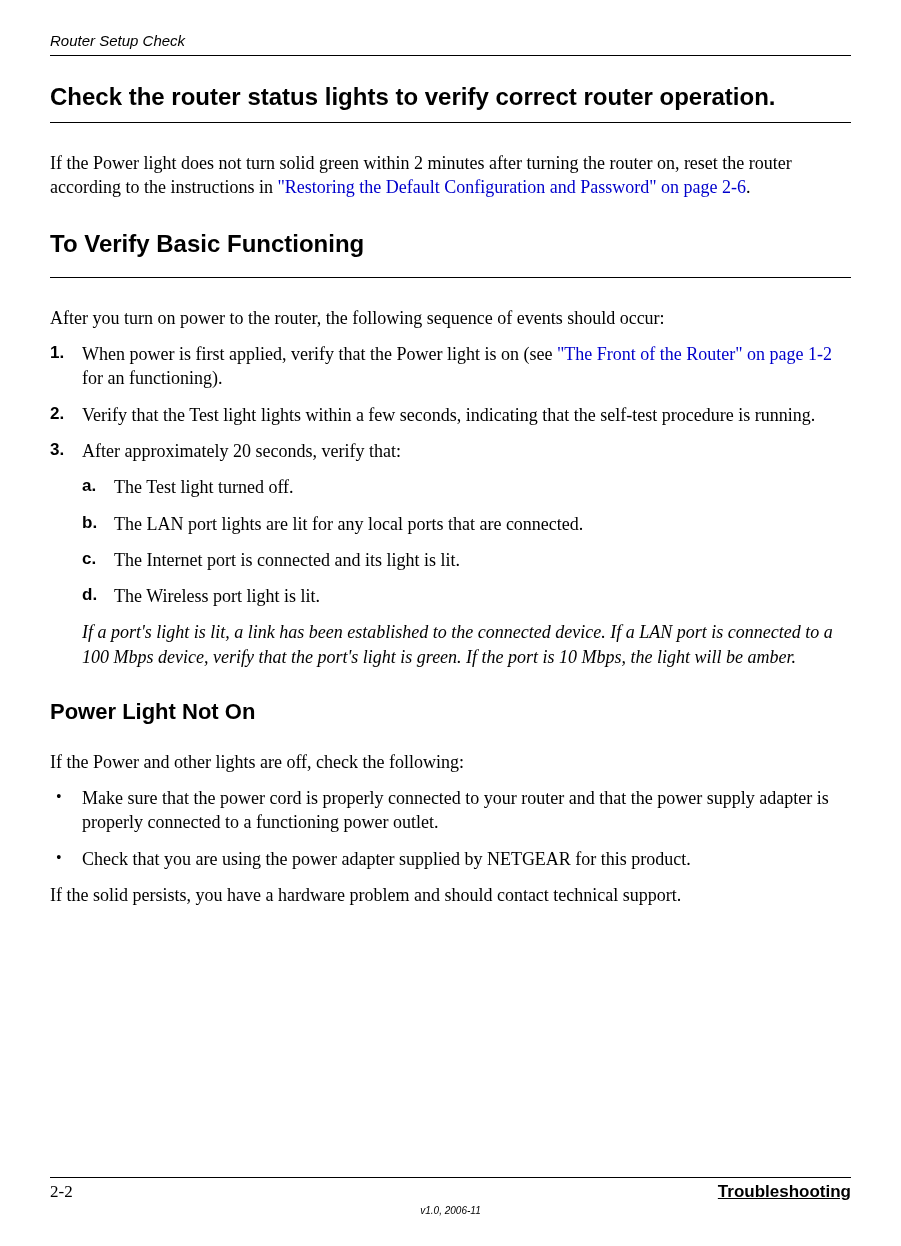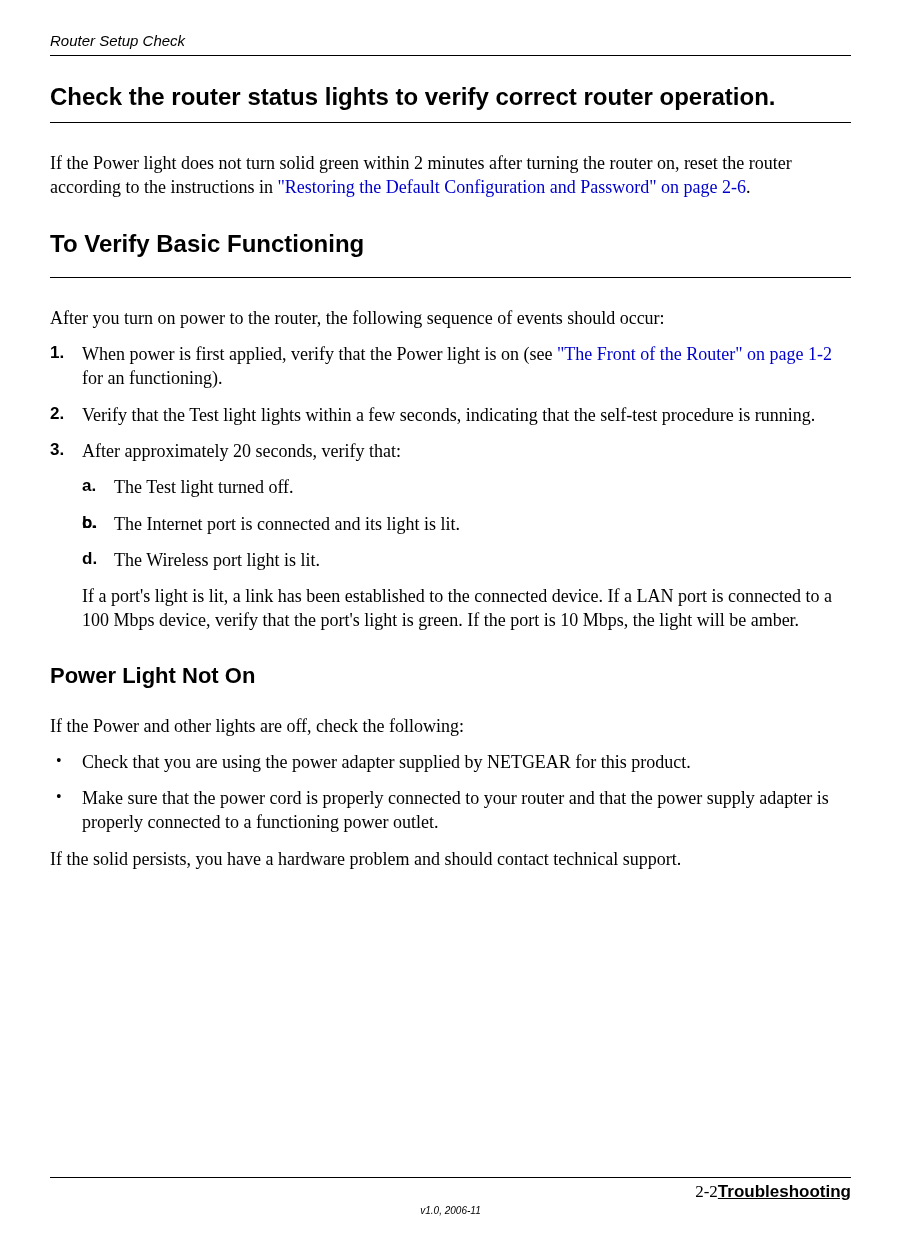--- a/index.html
+++ b/index.html
@@ -87,20 +87,21 @@
       position: absolute;
       left: 0;
       font-weight: bold;
       font-family: Arial, Helvetica, sans-serif;
       font-size: 17px;
     }
     .nested-para {
       margin-top: 12px;
       margin-bottom: 12px;
       padding-left: 0;
+      font-style: italic;
     }
     ul.bulleted {
       list-style: none;
       margin-bottom: 12px;
     }
     ul.bulleted > li {
       position: relative;
       padding-left: 32px;
       margin-bottom: 12px;
       line-height: 1.35;
@@ -113,21 +114,21 @@
     }
     .footer {
       position: absolute;
       bottom: 28px;
       left: 50px;
       right: 50px;
     }
     .footer-line {
       border-top: 1px solid #000;
       display: flex;
-      justify-content: flex-end;
+      justify-content: space-between;
       padding-top: 2px;
       font-size: 17px;
     }
     .footer-page {
       font-family: 'Times New Roman', serif;
     }
     .footer-section {
       font-family: Arial, Helvetica, sans-serif;
       font-weight: bold;
       text-decoration: underline;
@@ -167,41 +168,42 @@
   <li>
     <span class="marker">3.</span>
     <span>After approximately 20 seconds, verify that:</span>
     <ol class="lettered">
       <li>
         <span class="marker">a.</span>
         <span>The Test light turned off.</span>
       </li>
       <li>
         <span class="marker">b.</span>
+        <span>The LAN port lights are lit for any local ports that are connected.</span>
       </li>
       <li>
         <span class="marker">c.</span>
         <span>The Internet port is connected and its light is lit.</span>
       </li>
       <li>
         <span class="marker">d.</span>
         <span>The Wireless port light is lit.</span>
       </li>
     </ol>
     <p class="nested-para">If a port's light is lit, a link has been established to the connected device. If a LAN port is connected to a 100 Mbps device, verify that the port's light is green. If the port is 10 Mbps, the light will be amber.</p>
   </li>
 </ol>
 
 <h3>Power Light Not On</h3>
 
 <p>If the Power and other lights are off, check the following:</p>
 
 <ul class="bulleted">
+  <li>Make sure that the power cord is properly connected to your router and that the power supply adapter is properly connected to a functioning power outlet.</li>
   <li>Check that you are using the power adapter supplied by NETGEAR for this product.</li>
-  <li>Make sure that the power cord is properly connected to your router and that the power supply adapter is properly connected to a functioning power outlet.</li>
 </ul>
 
 <p>If the solid persists, you have a hardware problem and should contact technical support.</p>
 
 <div class="footer">
   <div class="footer-line">
     <span class="footer-page">2-2</span>
     <span class="footer-section">Troubleshooting</span>
   </div>
   <div class="footer-version">v1.0, 2006-11</div>

